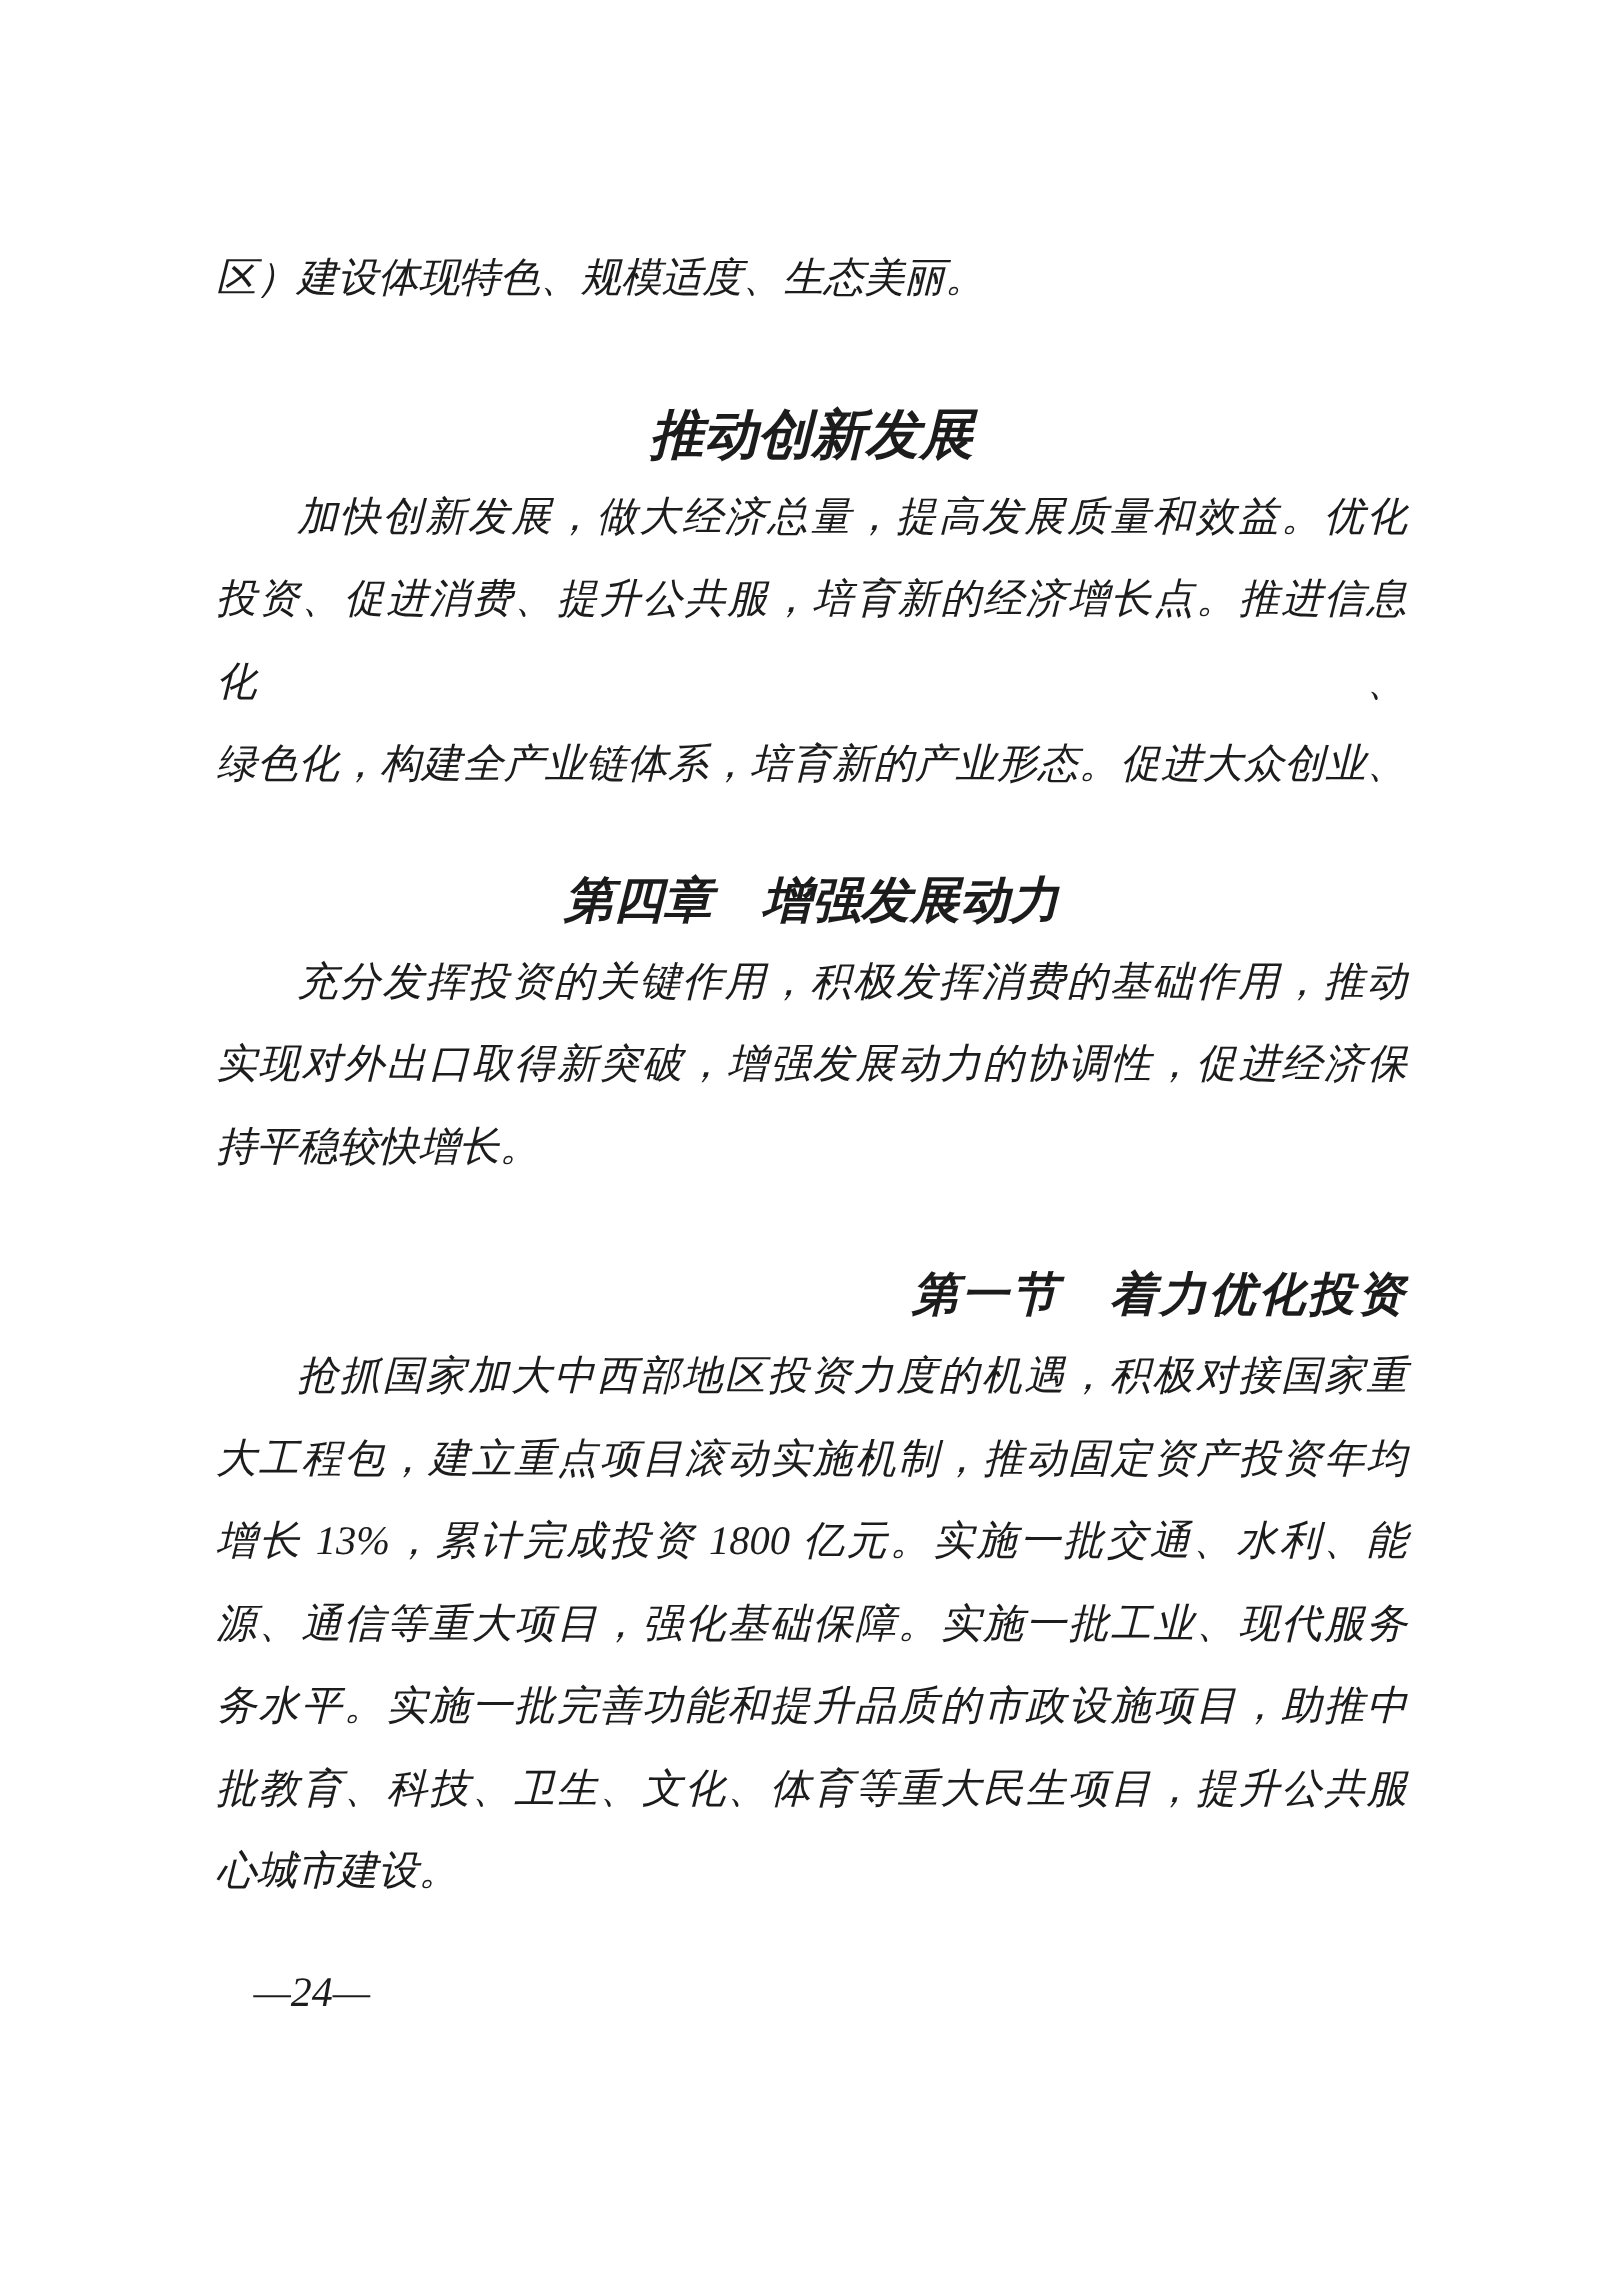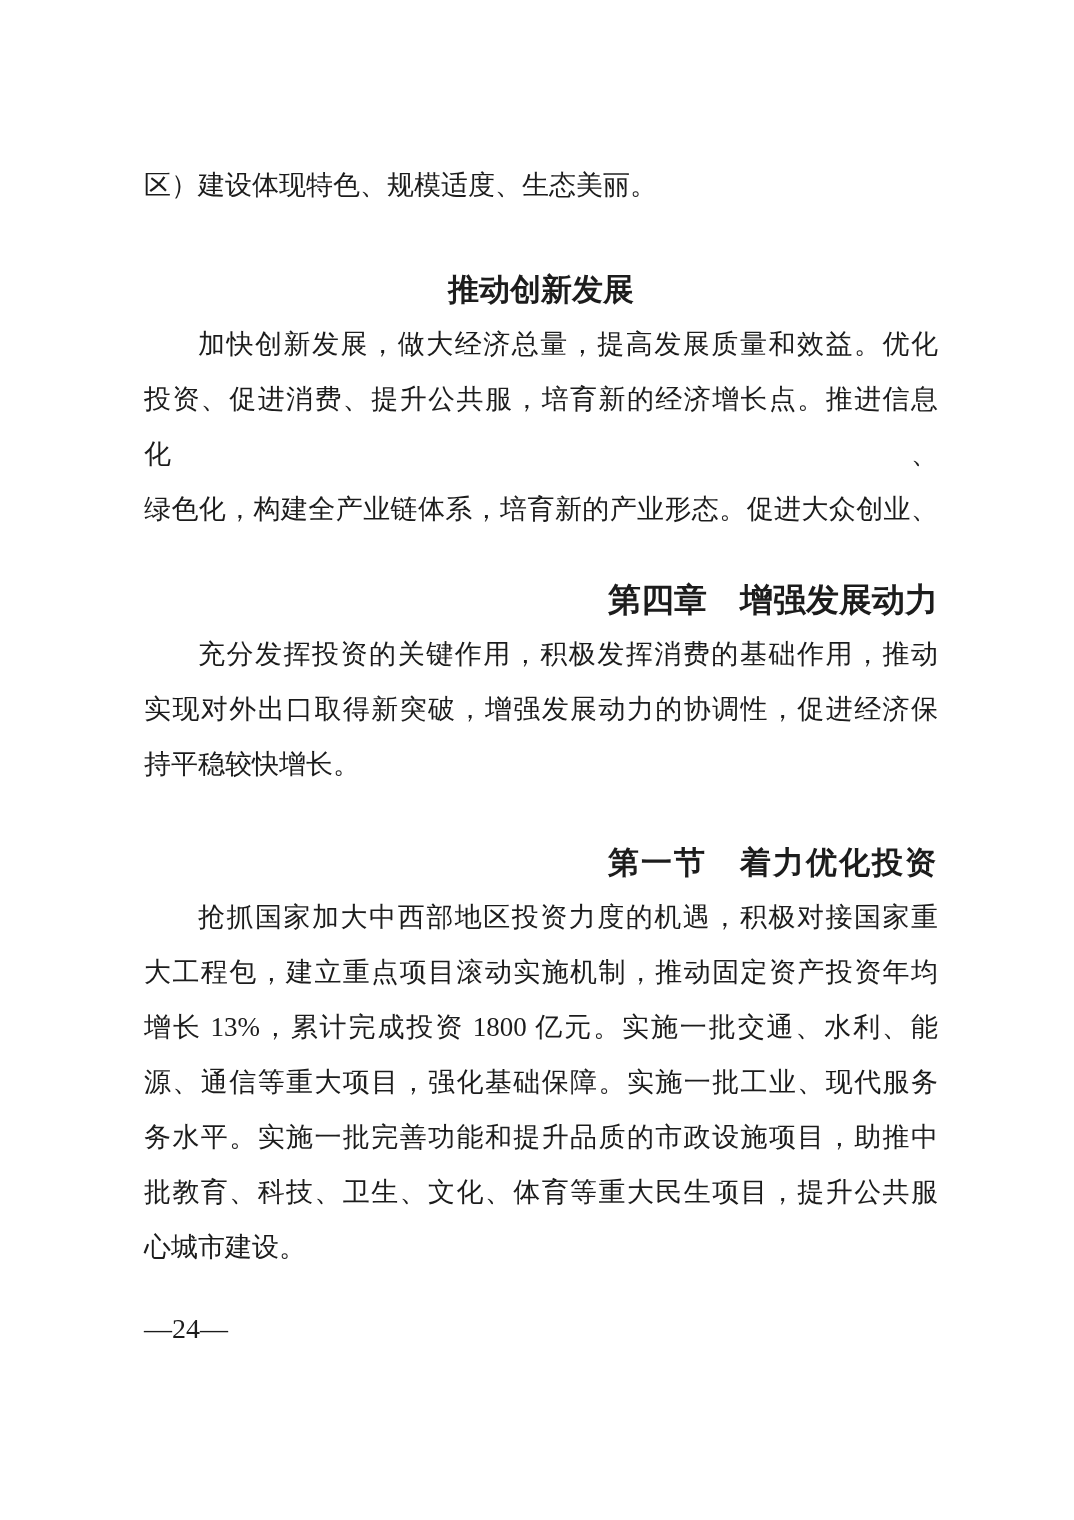--- a/index.html
+++ b/index.html
@@ -14,20 +14,21 @@
     overflow: hidden;
     font-family: "Liberation Serif", "DejaVu Serif", serif;
     color: #1c1c1c;
   }
   .page {
     box-sizing: border-box;
     width: 1074px;
     height: 1520px;
     padding: 158px 136px 2px 144px;
     background: #ffffff;
+    font-style: italic;
   }
   .body-text {
     font-size: 27px;
     line-height: 55px;
   }
   .line {
     text-align: justify;
     text-align-last: justify;
     text-justify: inter-ideograph;
     white-space: normal;
@@ -44,38 +45,38 @@
     line-height: 55px;
   }
   .heading.hei {
     font-family: "Liberation Sans", "DejaVu Sans", sans-serif;
   }
   .heading.kai {
     font-family: "Liberation Serif", "DejaVu Serif", serif;
     letter-spacing: 2px;
   }
   .h-sub {
-    font-size: 31px;
+    font-size: 36px;
     margin-top: 49px;
   }
   .h-chapter {
     font-size: 33px;
     margin-top: 35px;
-    text-align: right;
   }
   .h-section {
     font-size: 31px;
     margin-top: 43px;
     text-align: right;
   }
   .page-number {
     margin-top: 26px;
     font-size: 28px;
     line-height: 55px;
     text-align: left;
+    margin-left: 25px;
   }
 </style>
 </head>
 <body>
 
 <div class="page">
 
   <div class="body-text">
     <div class="line last">区）建设体现特色、规模适度、生态美丽。</div>
   </div>

